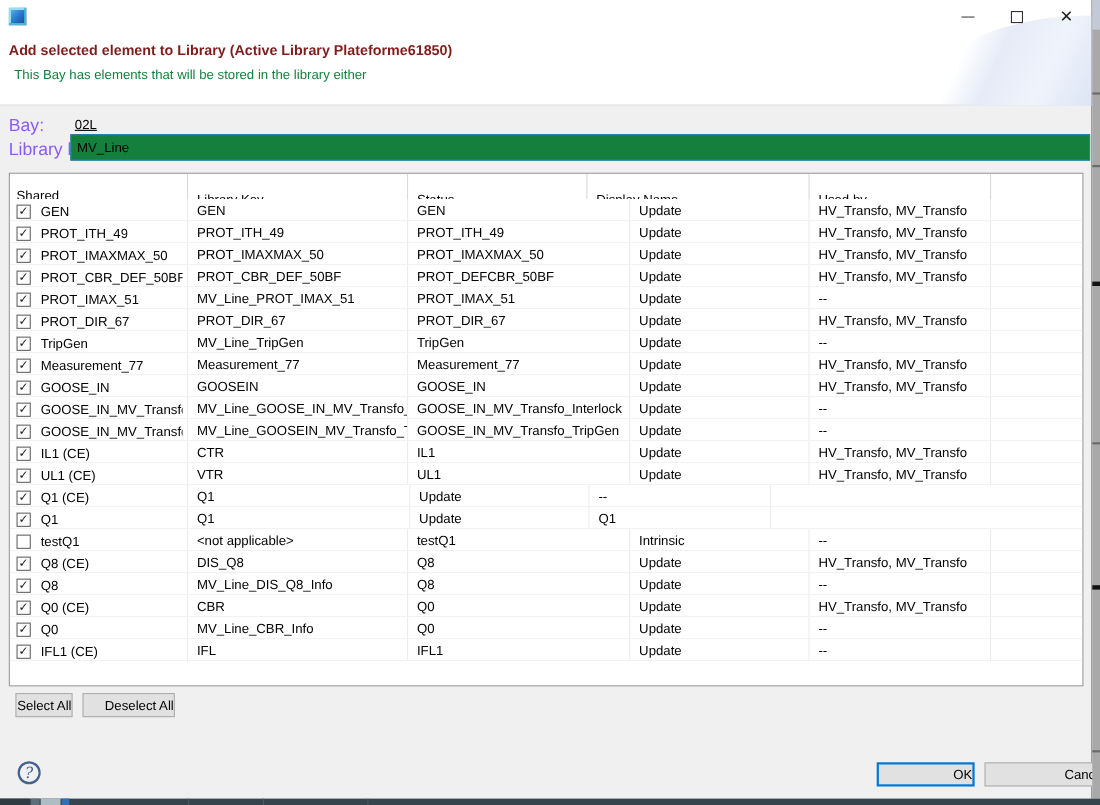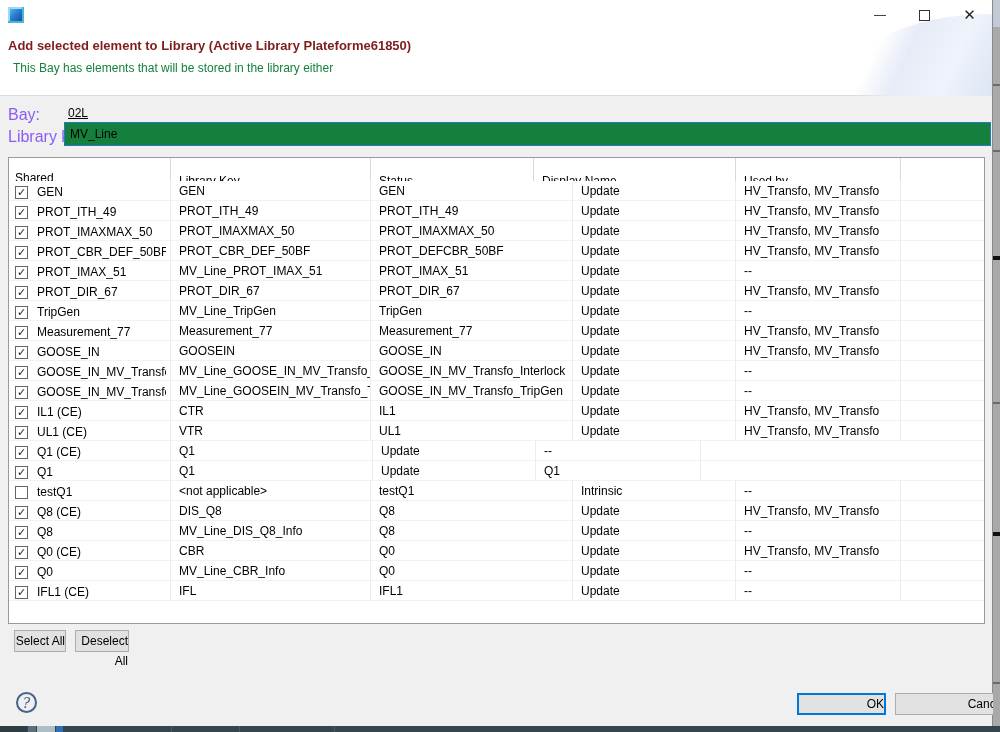--- a/index.html
+++ b/index.html
@@ -43,21 +43,21 @@
   .c1 { width:200px; } .c2 { width:202px; } .c3 { width:163px; } .c4 { width:165px; }
   .c5 { flex:1 1 auto; border-right:none !important; }
   .cb { flex:none; width:13px; height:13px; border:1px solid #646464; background:#fff; margin-right:9px;
         font-size:11px; line-height:11px; text-align:center; color:#1a1a1a; font-weight:bold; }
   .cbl { white-space:nowrap; overflow:hidden; }
 
   
   .btn { position:absolute; height:22px; background:#e1e1e1; border:1px solid #adadad; font-size:12px;
          font-family:"Liberation Sans",sans-serif; color:#000; text-align:right; line-height:20px; }
   #btn-selectall { left:14px; top:630px; width:52px; }
-  #btn-deselectall { left:75px; top:630px; width:54px; }
+  #btn-deselectall { left:75px; top:630px; width:84px; }
   #btn-ok { left:797px; top:693px; width:89px; border:2px solid #0078d7; line-height:18px; }
   #btn-cancel { left:895px; top:693px; width:111px; }
   #help { position:absolute; left:16px; top:692px; width:21px; height:21px; border:2px solid #44618e; border-radius:50%;
           color:#44618e; font-size:14px; font-family:"DejaVu Serif",serif; font-style:italic;
           display:flex; align-items:center; justify-content:center; }
 
   
   #rightstrip { position:absolute; left:993px; top:0; width:7px; height:726px; background:#a9a9a9; }
   #rightstrip .seg { position:absolute; left:0; width:100%; }
   #taskbar { position:absolute; left:0; top:726px; width:1000px; height:6px; background:#36454d; }

